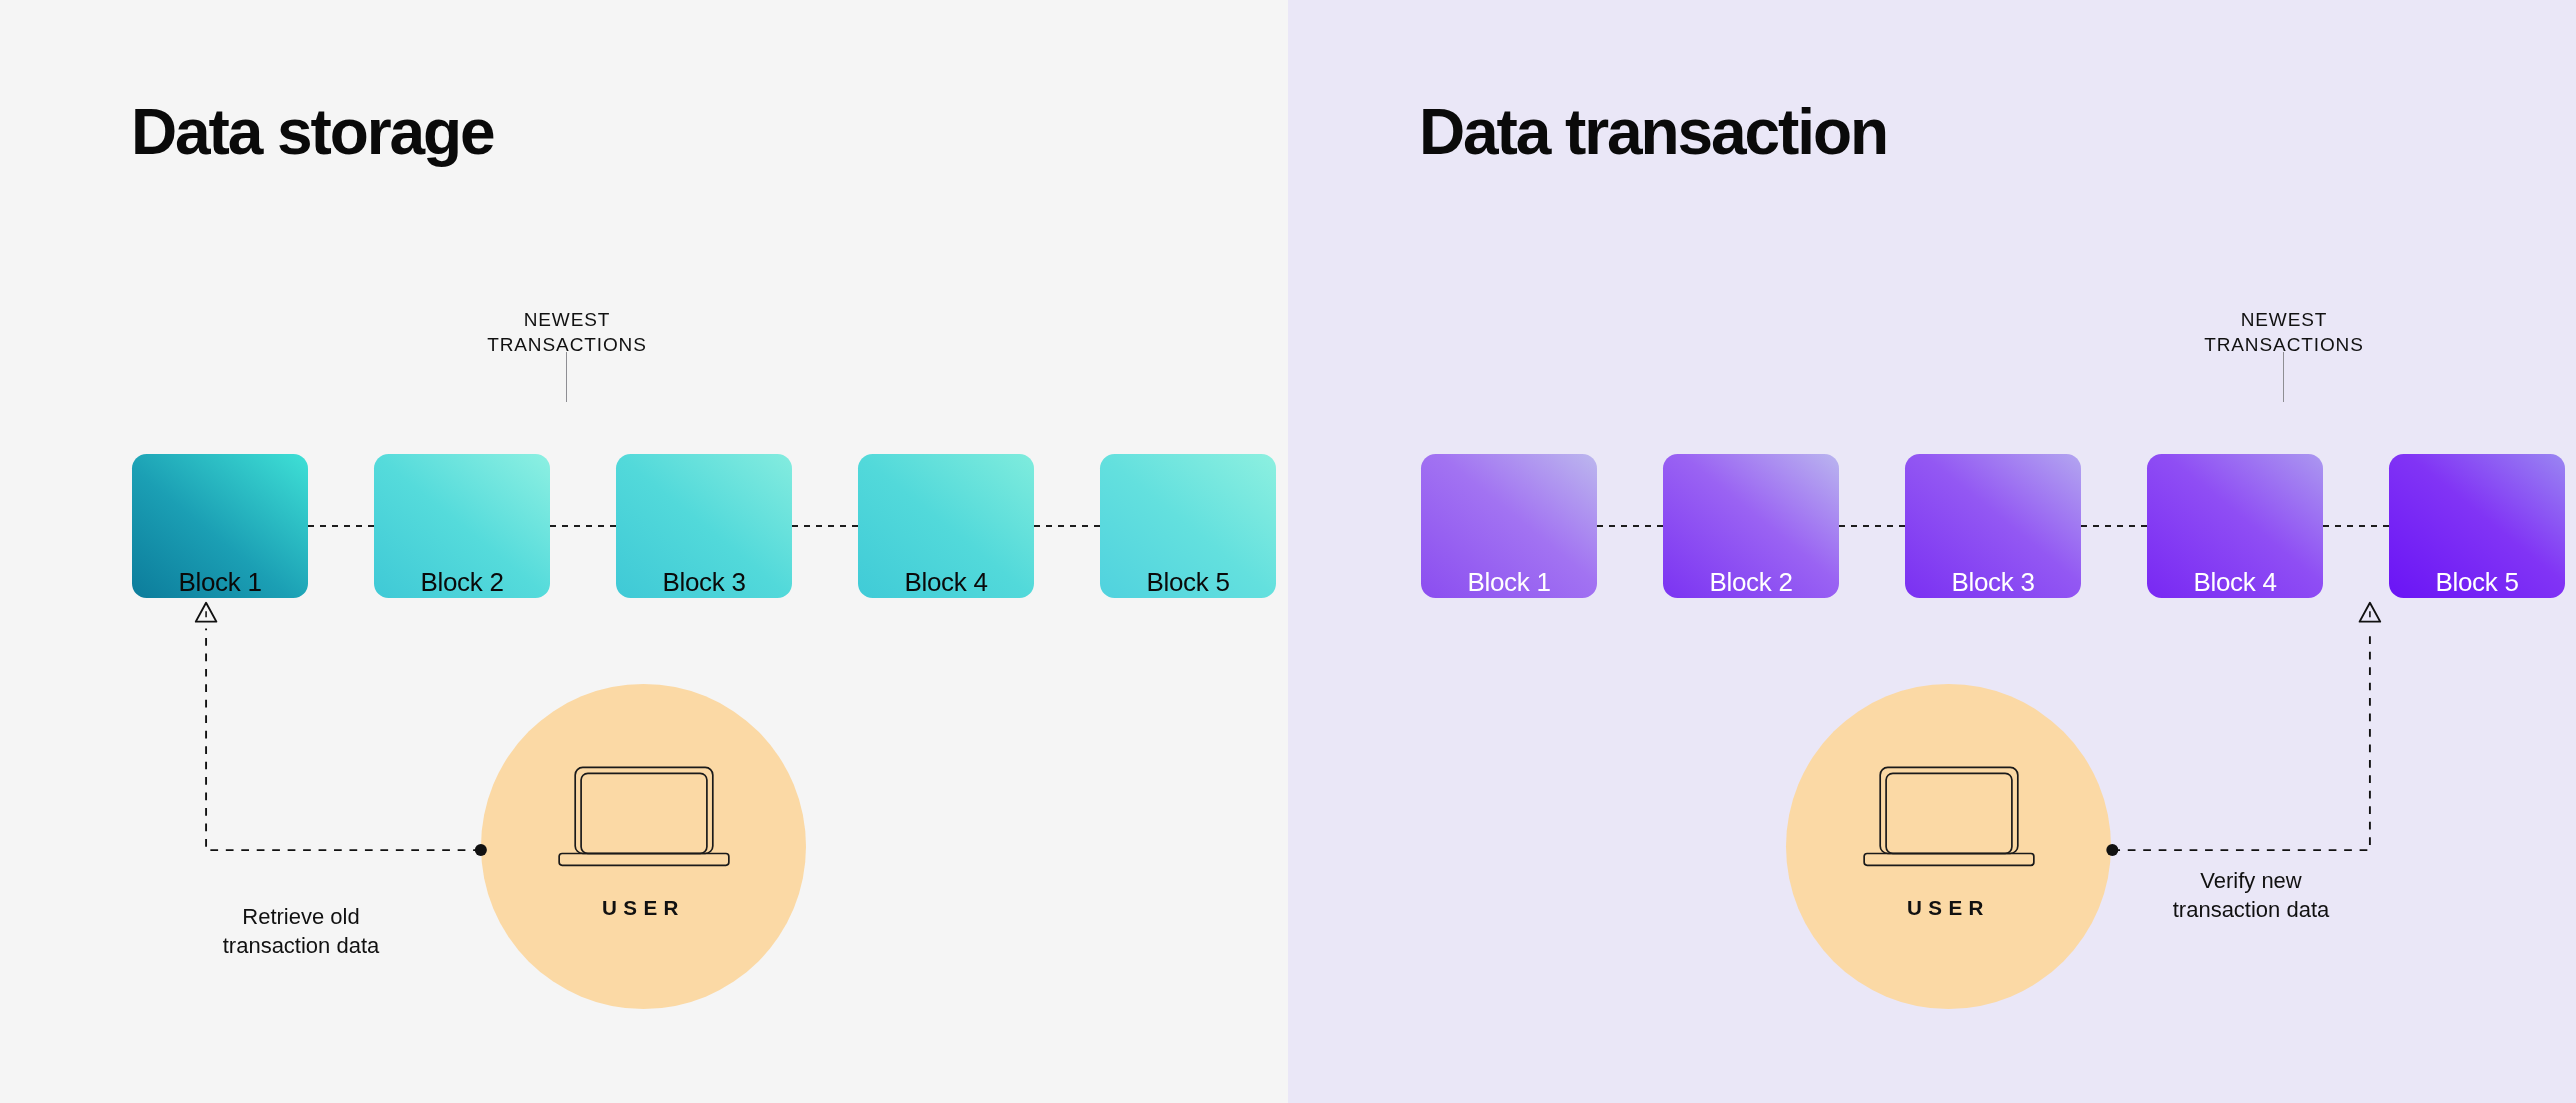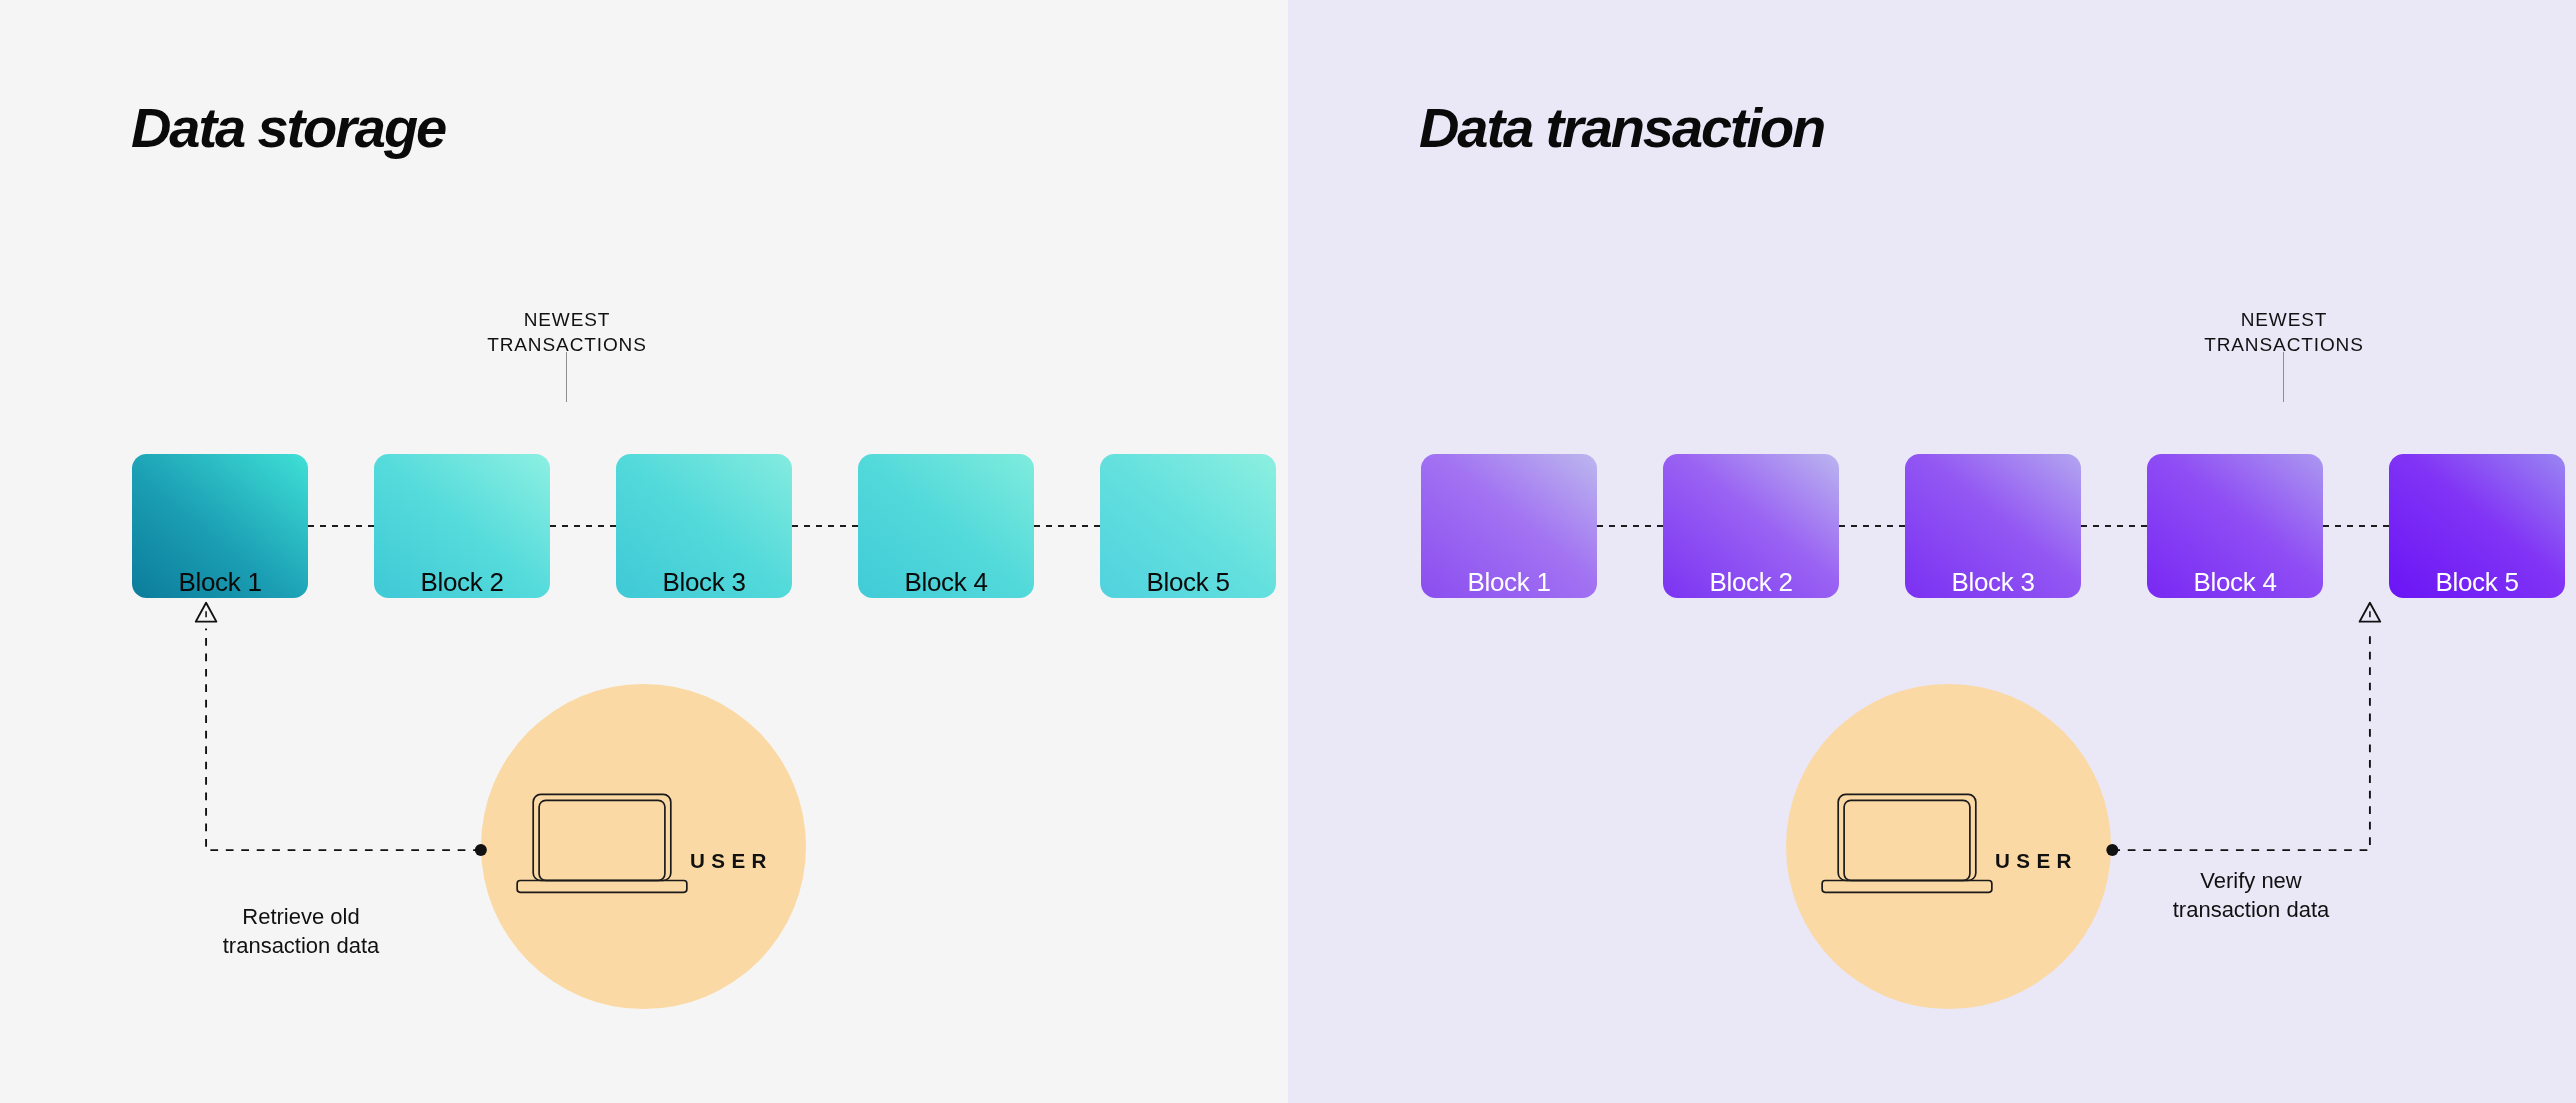--- a/index.html
+++ b/index.html
@@ -18,27 +18,26 @@
     width: 1288px; height: 1103px;
     overflow: hidden;
   }
   .panel-left  { background: #f5f5f5; }
   .panel-right { background: #eae7f7; }
 
   .panel-title {
     position: absolute;
     left: 131px;
     top: 99px;
-    font-size: 56px;
+    font-size: 64px;
     font-weight: 900;
     letter-spacing: -2.1px;
     color: #0a0a0a;
     line-height: 1.05;
     white-space: nowrap;
-    font-style: italic;
   }
 
   
   .chain {
     position: absolute;
     top: 454px;
     left: 132px;
     display: flex;
     align-items: center;
   }
@@ -84,21 +83,21 @@
   }
 
   
   .user-circle {
     position: absolute;
     width: 325px;
     height: 325px;
     border-radius: 50%;
     background: #fbd9a5;
     display: flex;
-    flex-direction: row;
+    flex-direction: column;
     align-items: center;
     justify-content: center;
   }
   .laptop { width: 176px; height: 103px; display: block; margin-top: -8.6px; }
   .user-label {
     margin-top: 29px;
     font-size: 20.6px;
     font-weight: 700;
     letter-spacing: 6.4px;
     color: #111;

